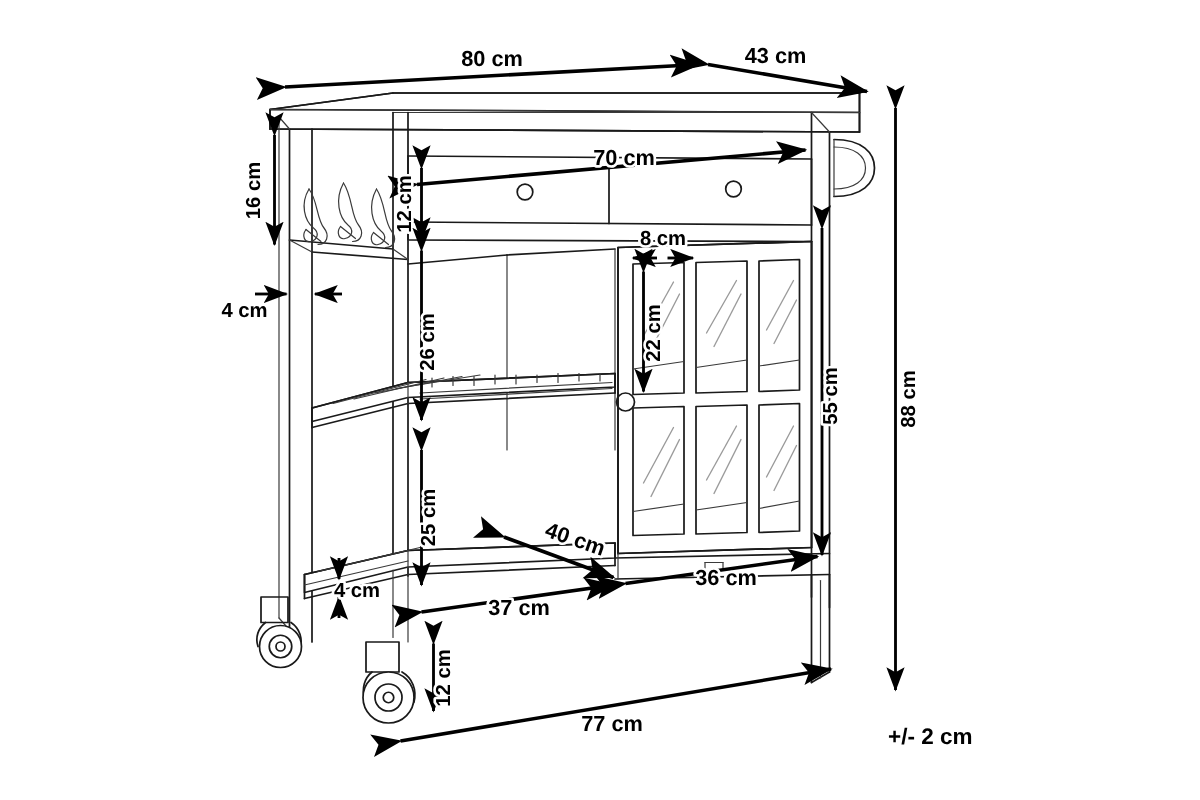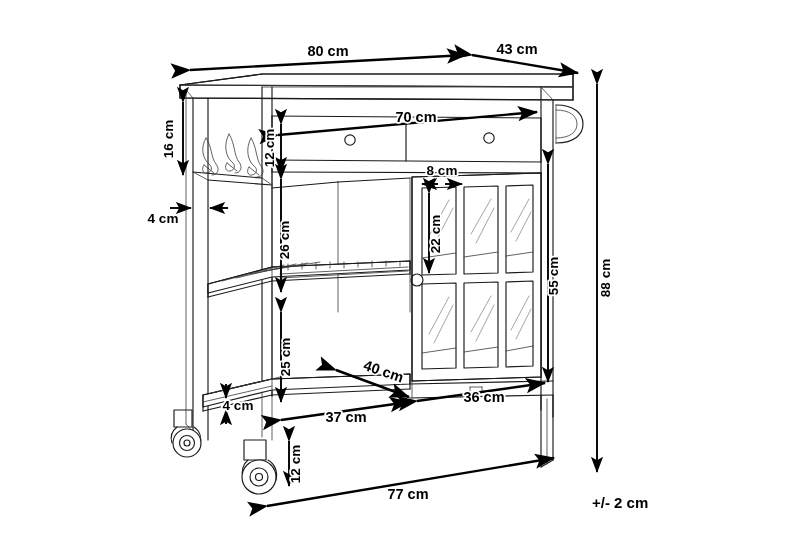--- a/index.html
+++ b/index.html
@@ -9,21 +9,21 @@
   }
   body {
     width: 800px;
     height: 533px;
     position: relative;
     overflow: hidden;
     font-family: "Liberation Sans", sans-serif;
   }
   #drawing-root {
     position: absolute;
-    left: 0; top: 12px;
+    left: 0; top: 0;
     width: 800px;
     height: 496px;
     text-align: right;
   }
   svg#tech-drawing {
     display: block;
     width: 800px;
     height: 533px;
     background: #ffffff;
   }

